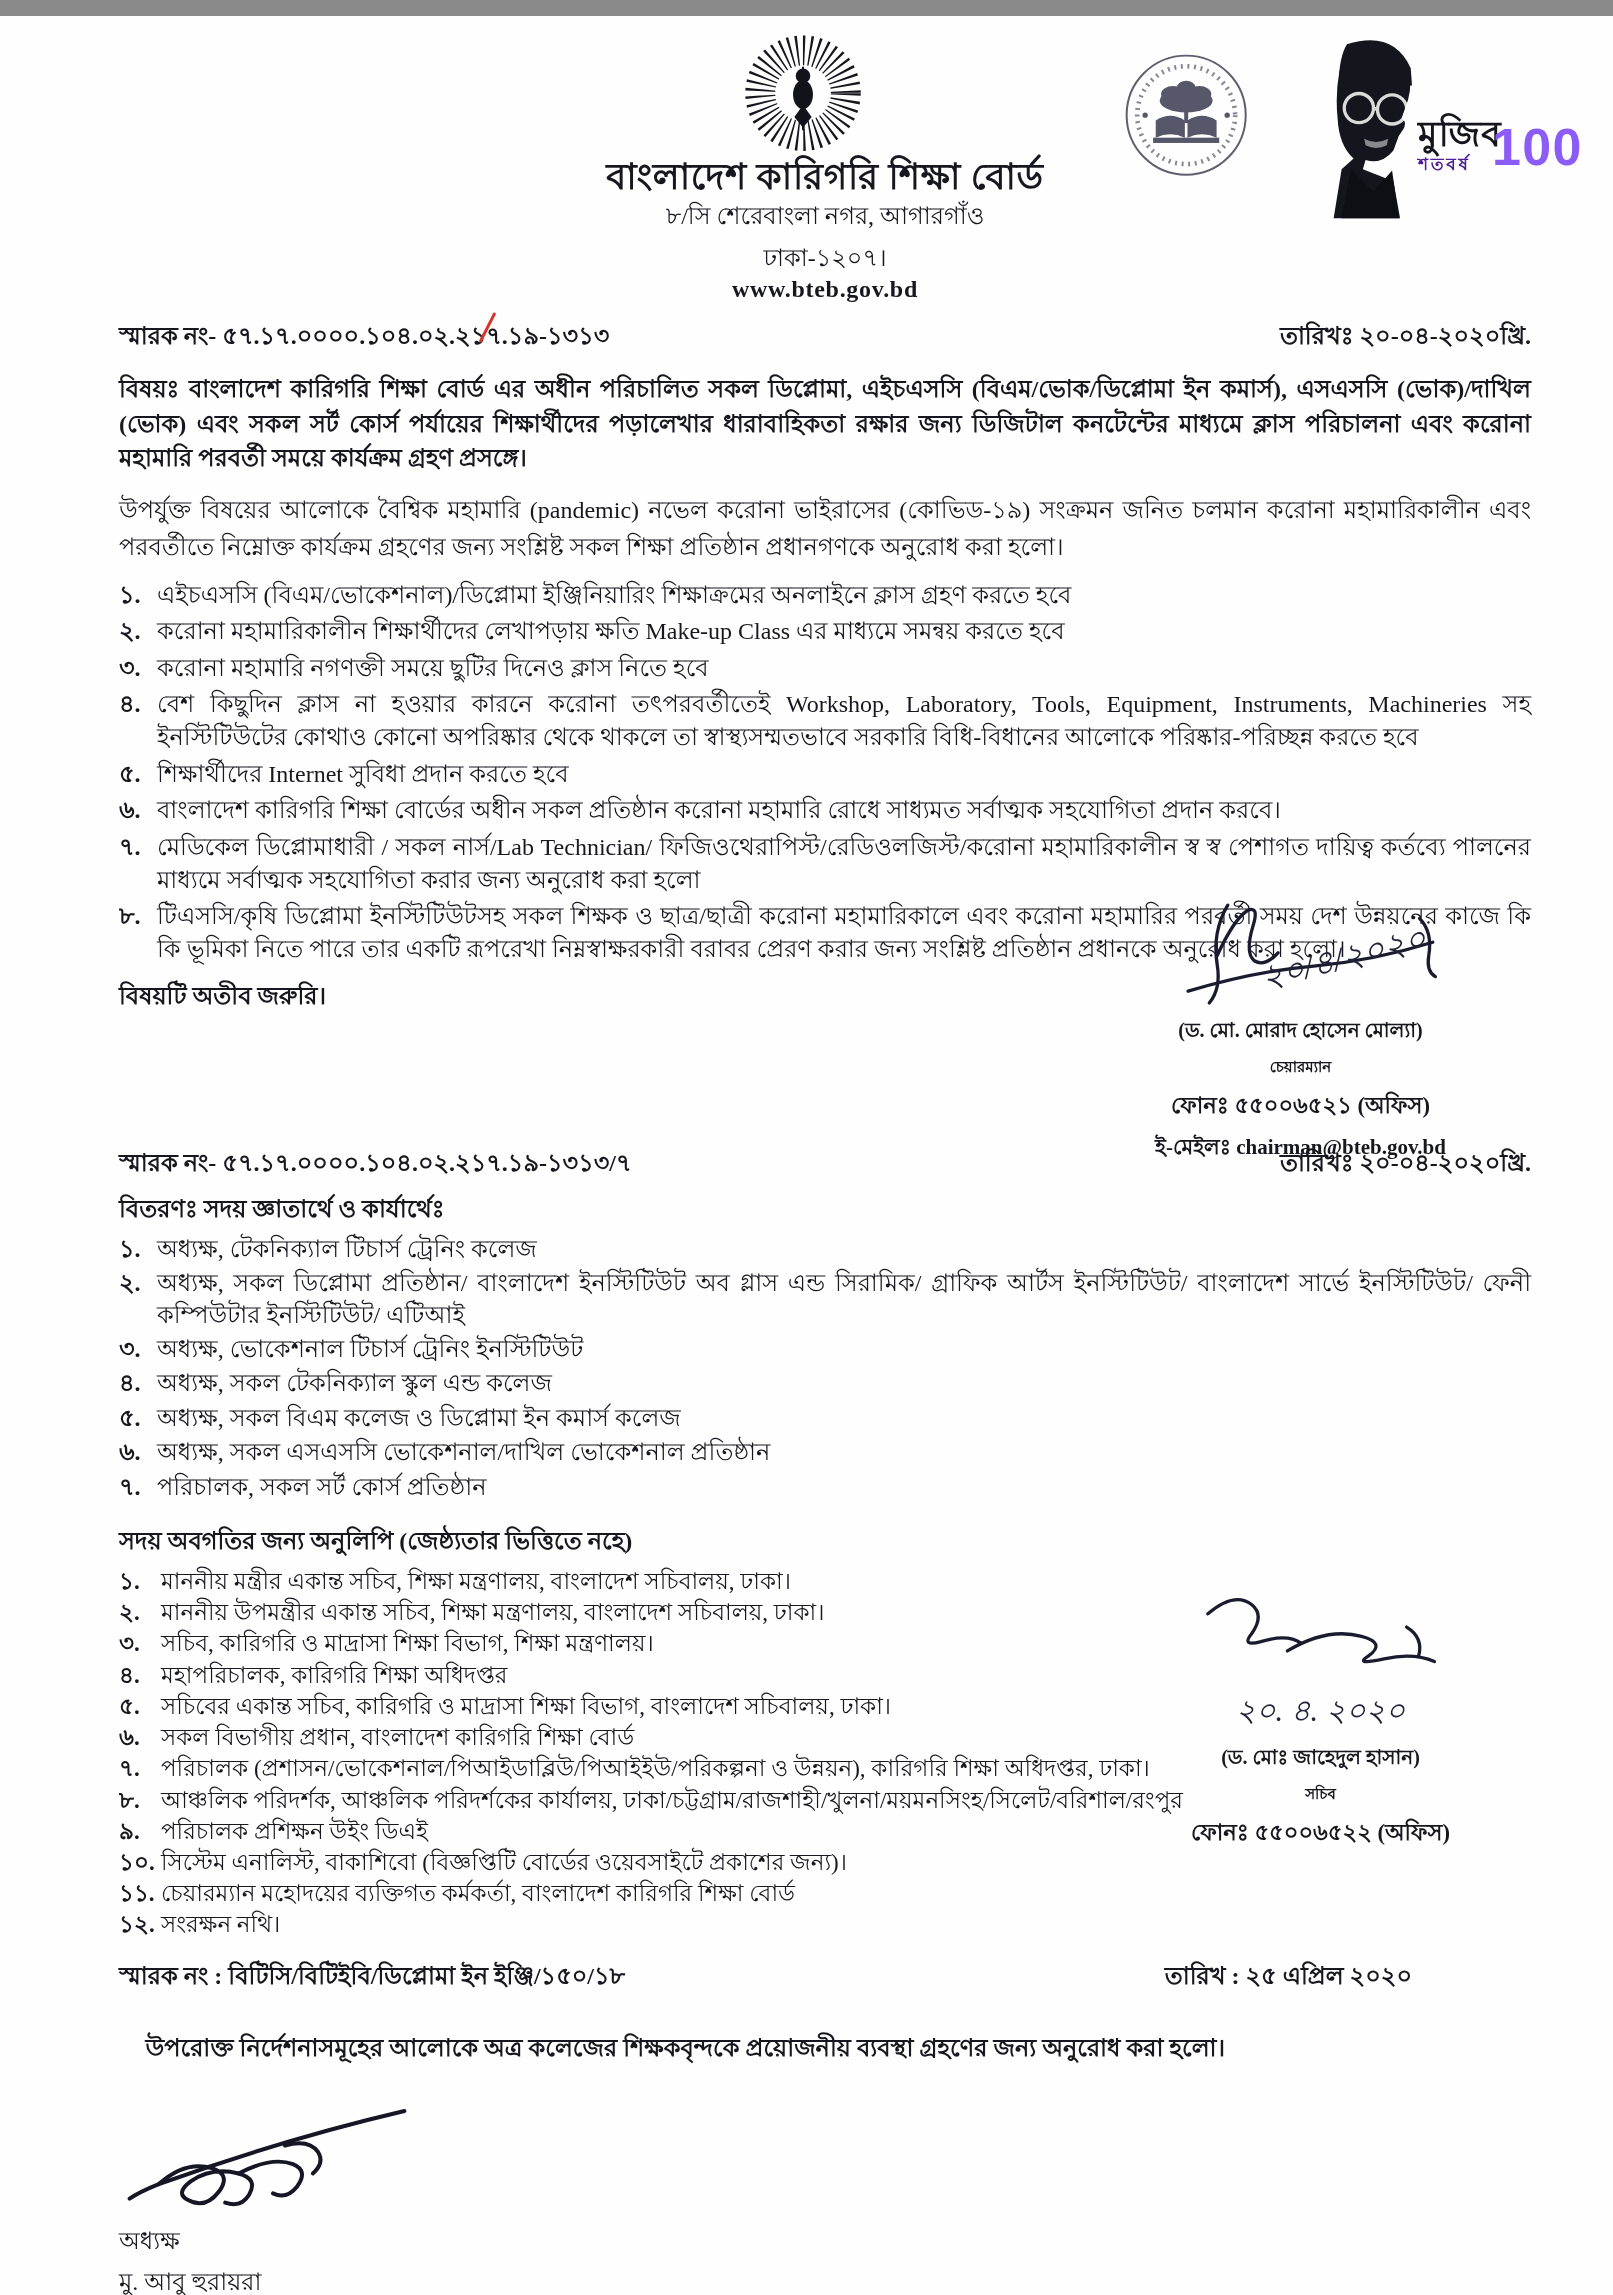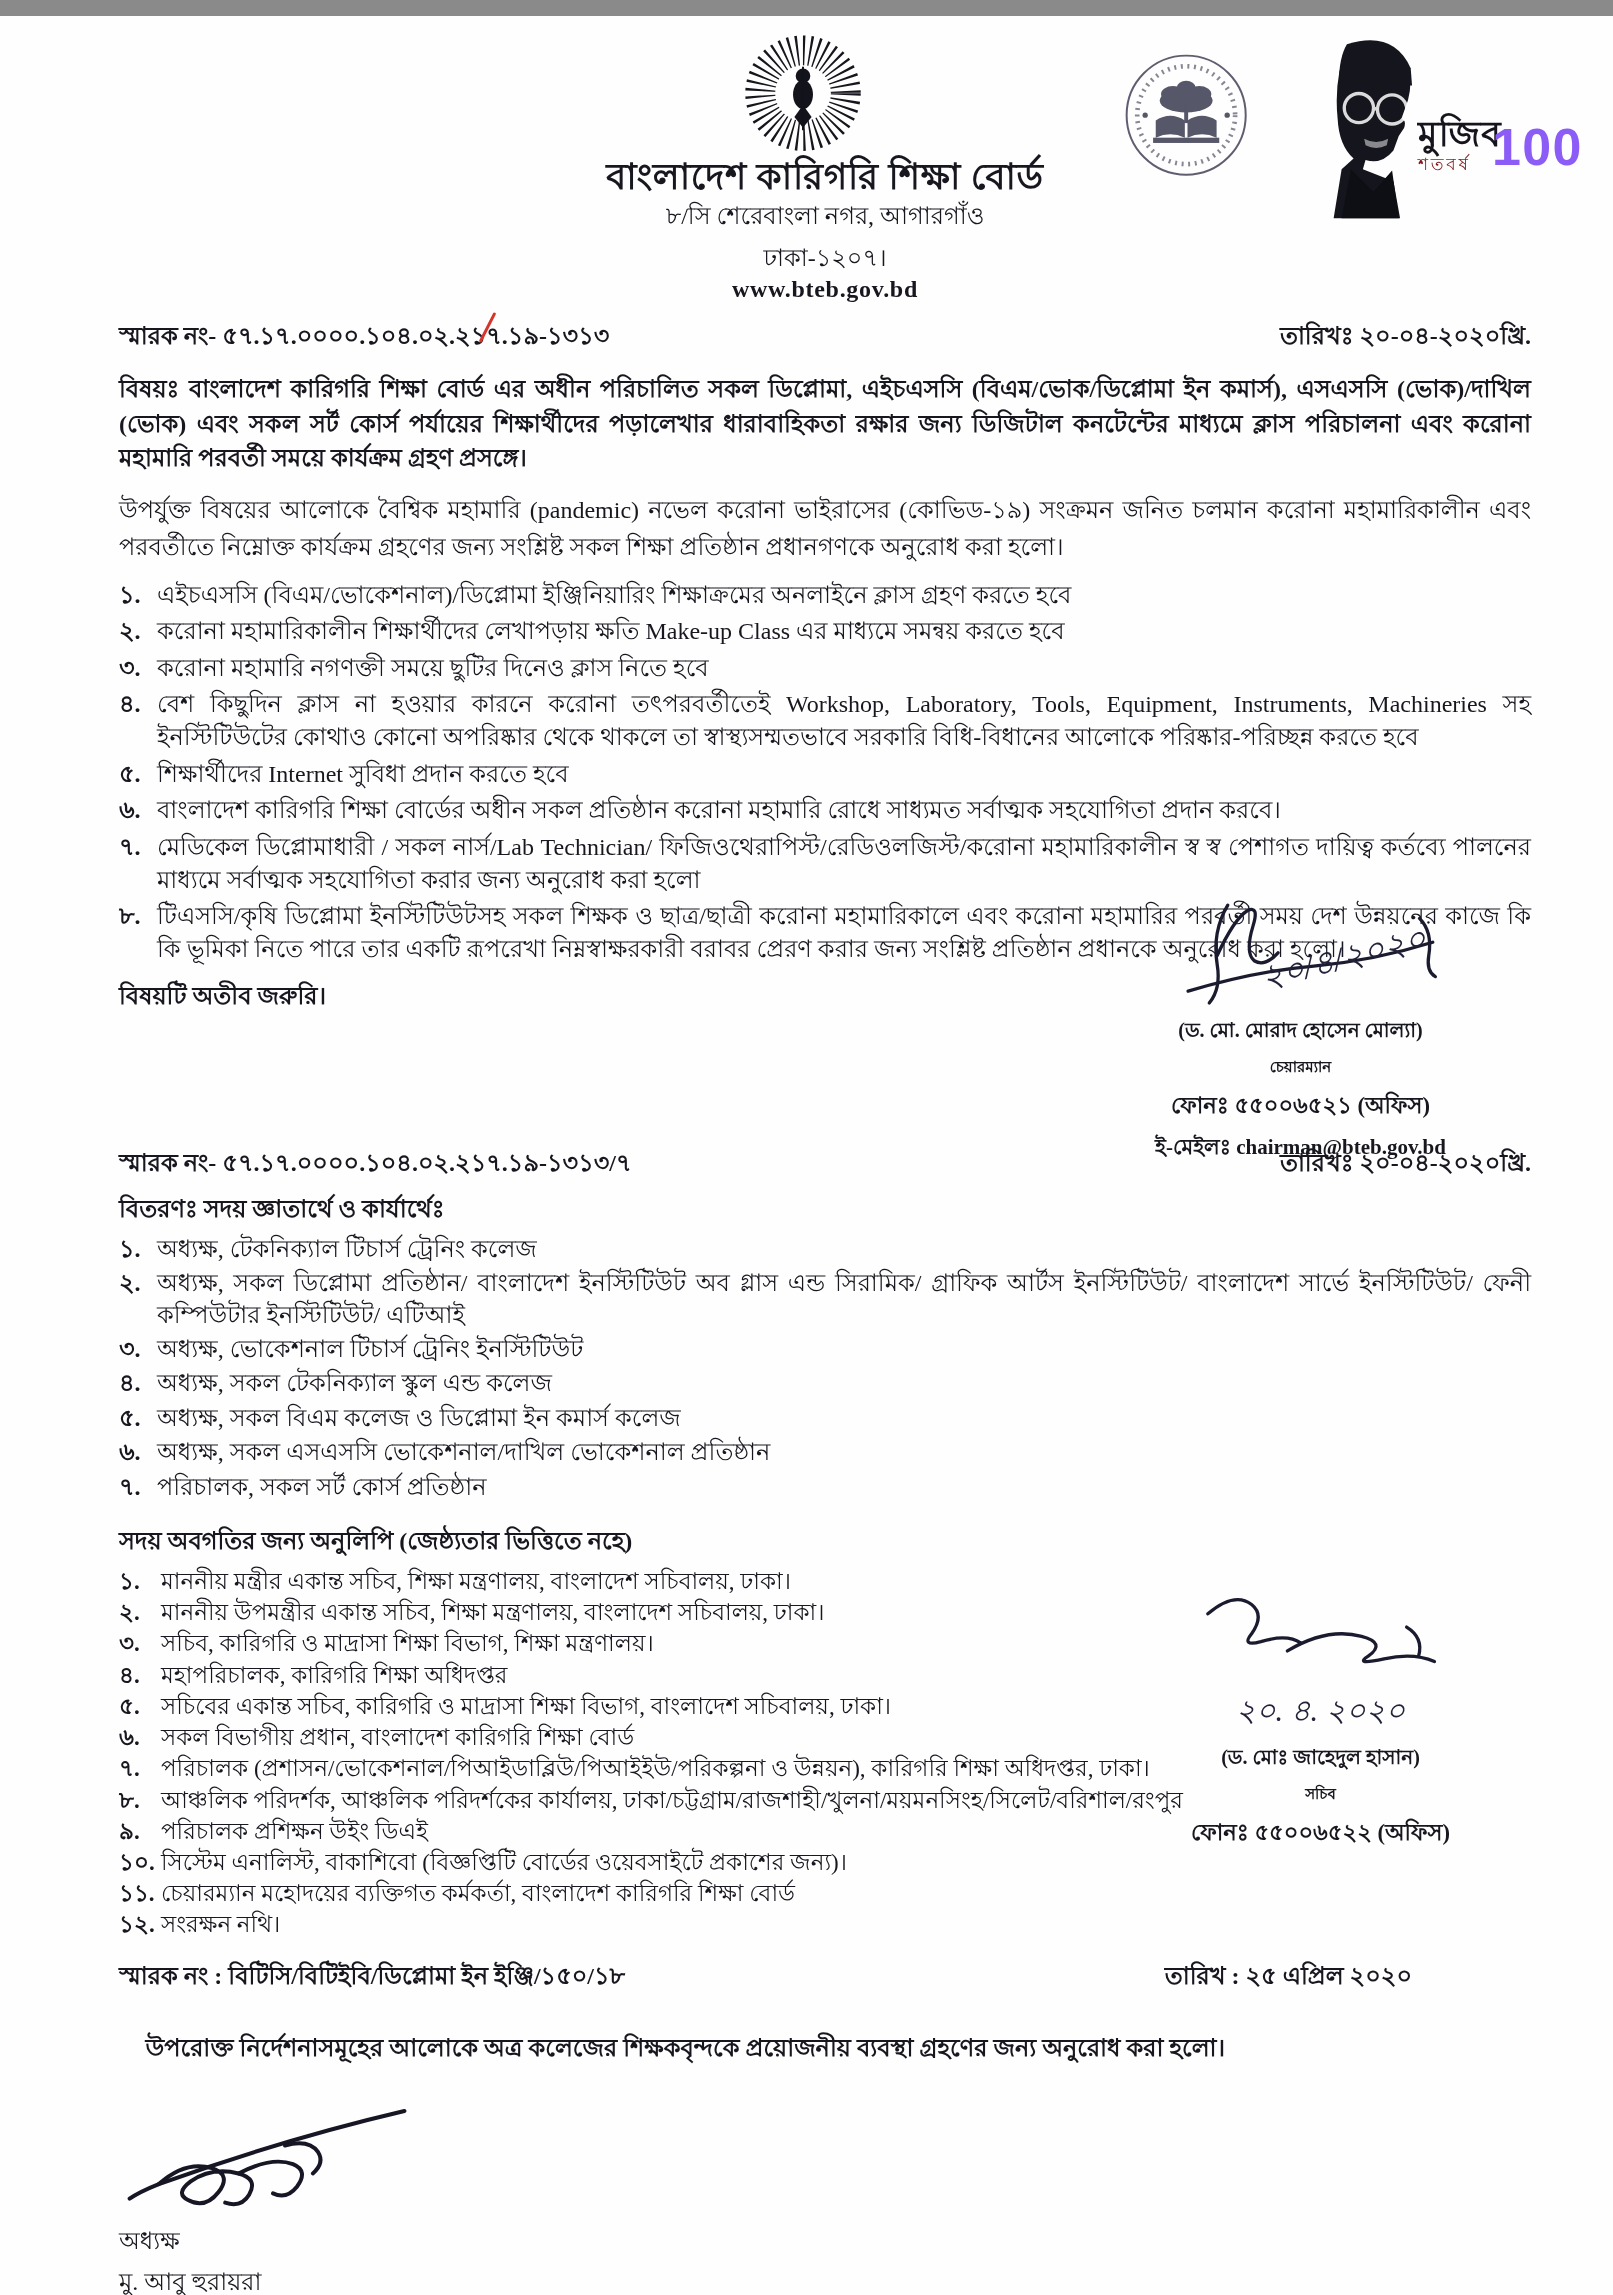--- a/index.html
+++ b/index.html
@@ -22,21 +22,21 @@
   .addr1      { top:181px; font-size:24px; }
   .addr2      { top:223px; font-size:24px; }
   .website    { top:260px; font-size:24px; font-weight:600; letter-spacing:0.7px; }
 
   .seal-star  { position:absolute; left:611px;  top:8px;  width:146px; height:143px; }
   .seal-round { position:absolute; left:1003px; top:35px;  width:129px; height:129px; opacity:.82; }
   .mujib-logo { position:absolute; left:1188px; top:23px;  width:219px; height:186px; }
   .mujib-logo svg { position:absolute; left:0; top:0; }
   .mujib-text { position:absolute; left:111px; top:78px; width:113px; line-height:1; }
   .mujib-word   { font-size:35px; font-weight:700; color:#15151d; letter-spacing:1.3px; }
-  .mujib-word2  { font-size:17px; font-weight:400; color:#7f1d1d; margin-top:4px; letter-spacing:2.7px; }
+  .mujib-word2  { font-size:17px; font-weight:700; color:#4c1d95; margin-top:4px; letter-spacing:2.7px; }
   .mujib-100    { position:absolute; left:74px; top:4px; font-size:52px; font-weight:700;
                   color:#8b5cf6; font-family:"Liberation Sans","DejaVu Sans",sans-serif; letter-spacing:1.3px; }
 
   
   .memo-row { display:flex; justify-content:space-between; align-items:baseline; }
   .memo-row1 { margin-top:9.3px;align-items:flex-end; }
   .memo-left { position:relative; font-weight:600; }
   .red-tick { position:absolute; left:367px; top:-6.6px; width:3.3px; height:33px;
               background:#d5352b; transform:rotate(27deg); border-radius:1.3px; }
   .memo-date { font-weight:600; }

